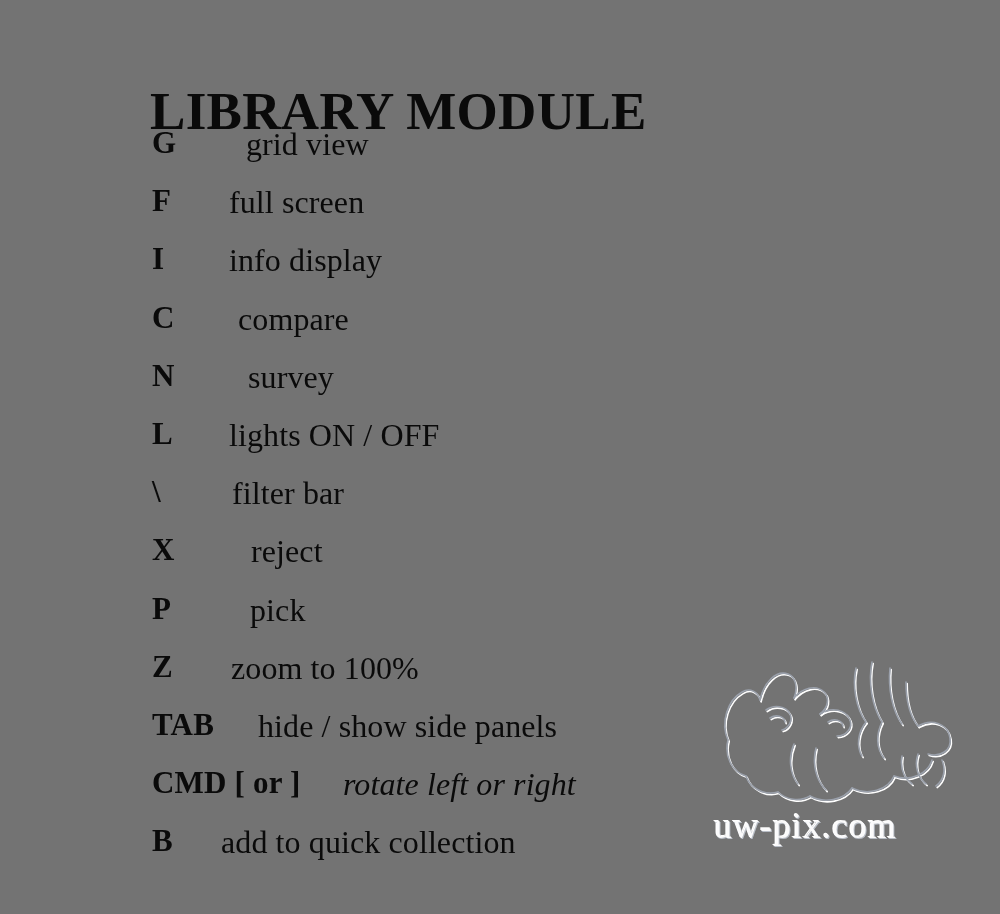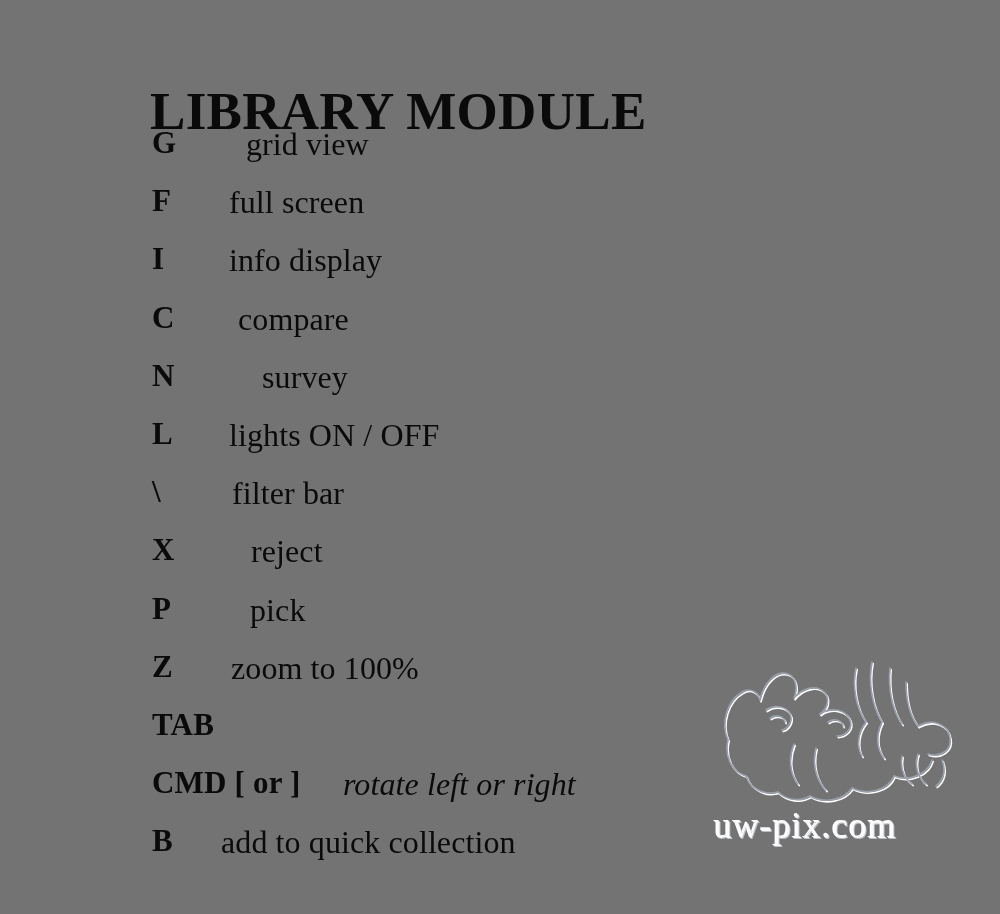--- a/index.html
+++ b/index.html
@@ -65,21 +65,21 @@
     line-height: 40px;
     white-space: nowrap;
     letter-spacing: 0.1px;
   }
 
   
   .shortcut-row[data-row="0"]  .key-desc { left: 246px; }
   .shortcut-row[data-row="1"]  .key-desc { left: 229px; }
   .shortcut-row[data-row="2"]  .key-desc { left: 229px; }
   .shortcut-row[data-row="3"]  .key-desc { left: 238px; }
-  .shortcut-row[data-row="4"]  .key-desc { left: 248px; margin-left: 14px; }
+  .shortcut-row[data-row="4"]  .key-desc { left: 248px; }
   .shortcut-row[data-row="5"]  .key-desc { left: 229px; }
   .shortcut-row[data-row="6"]  .key-desc { left: 232px; }
   .shortcut-row[data-row="7"]  .key-desc { left: 251px; }
   .shortcut-row[data-row="8"]  .key-desc { left: 250px; }
   .shortcut-row[data-row="9"]  .key-desc { left: 231px; }
   .shortcut-row[data-row="10"] .key-desc { left: 258px; }
   .shortcut-row[data-row="11"] .key-desc { left: 343px; font-style: italic; }
   .shortcut-row[data-row="12"] .key-desc { left: 221px; }
 
   
@@ -177,20 +177,21 @@
       <span class="key-desc">pick</span>
     </div>
 
     <div class="shortcut-row" data-row="9">
       <span class="key-label">Z</span>
       <span class="key-desc">zoom to 100%</span>
     </div>
 
     <div class="shortcut-row" data-row="10">
       <span class="key-label">TAB</span>
+      <span class="key-desc">hide / show side panels</span>
     </div>
 
     <div class="shortcut-row" data-row="11">
       <span class="key-label">CMD [ or ]</span>
       <span class="key-desc">rotate left or right</span>
     </div>
 
     <div class="shortcut-row" data-row="12">
       <span class="key-label">B</span>
       <span class="key-desc">add to quick collection</span>

